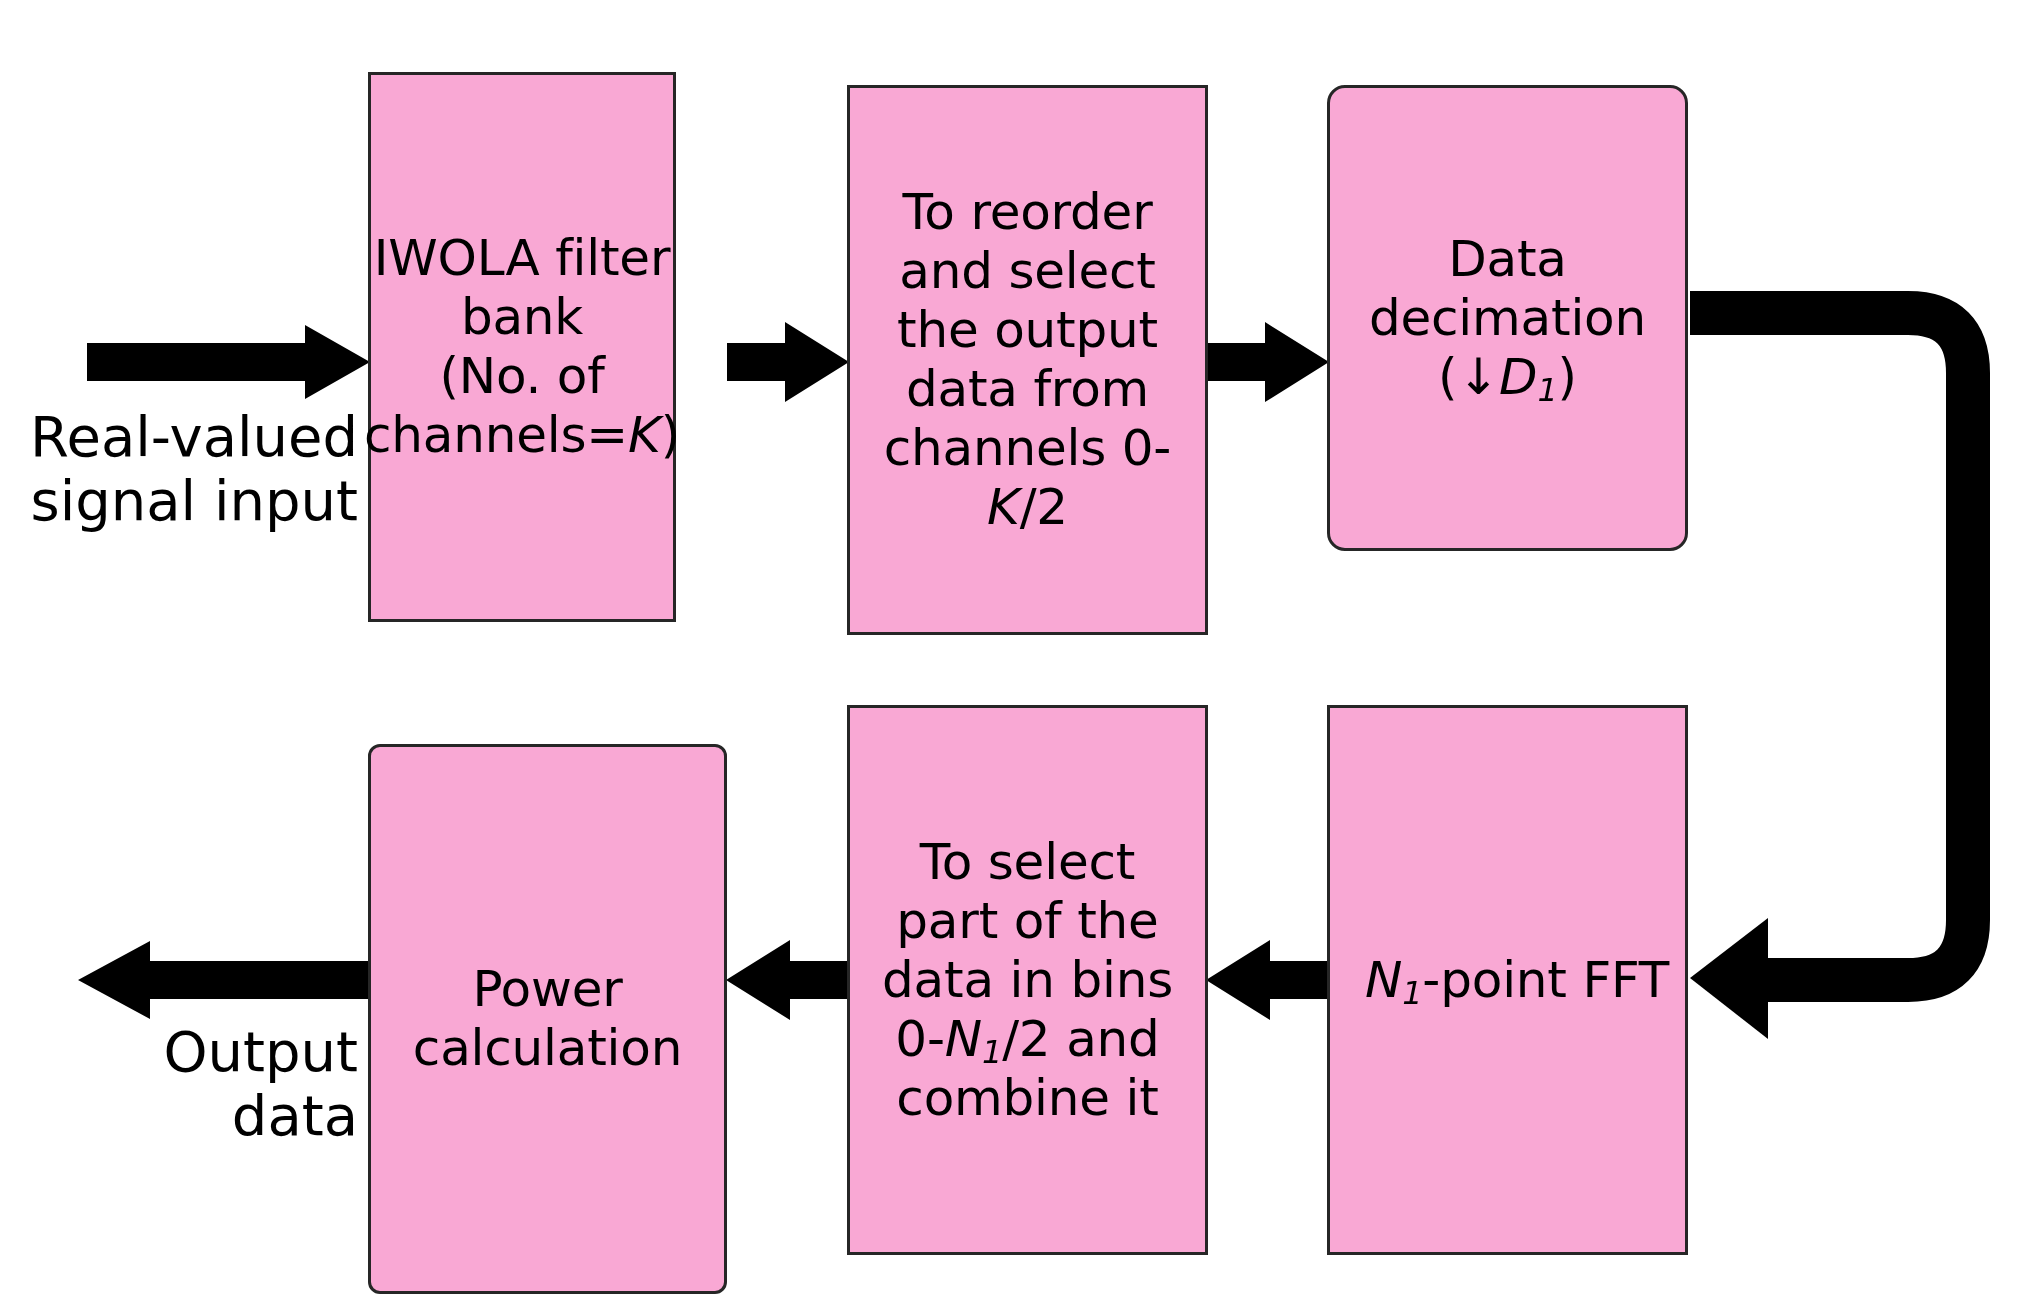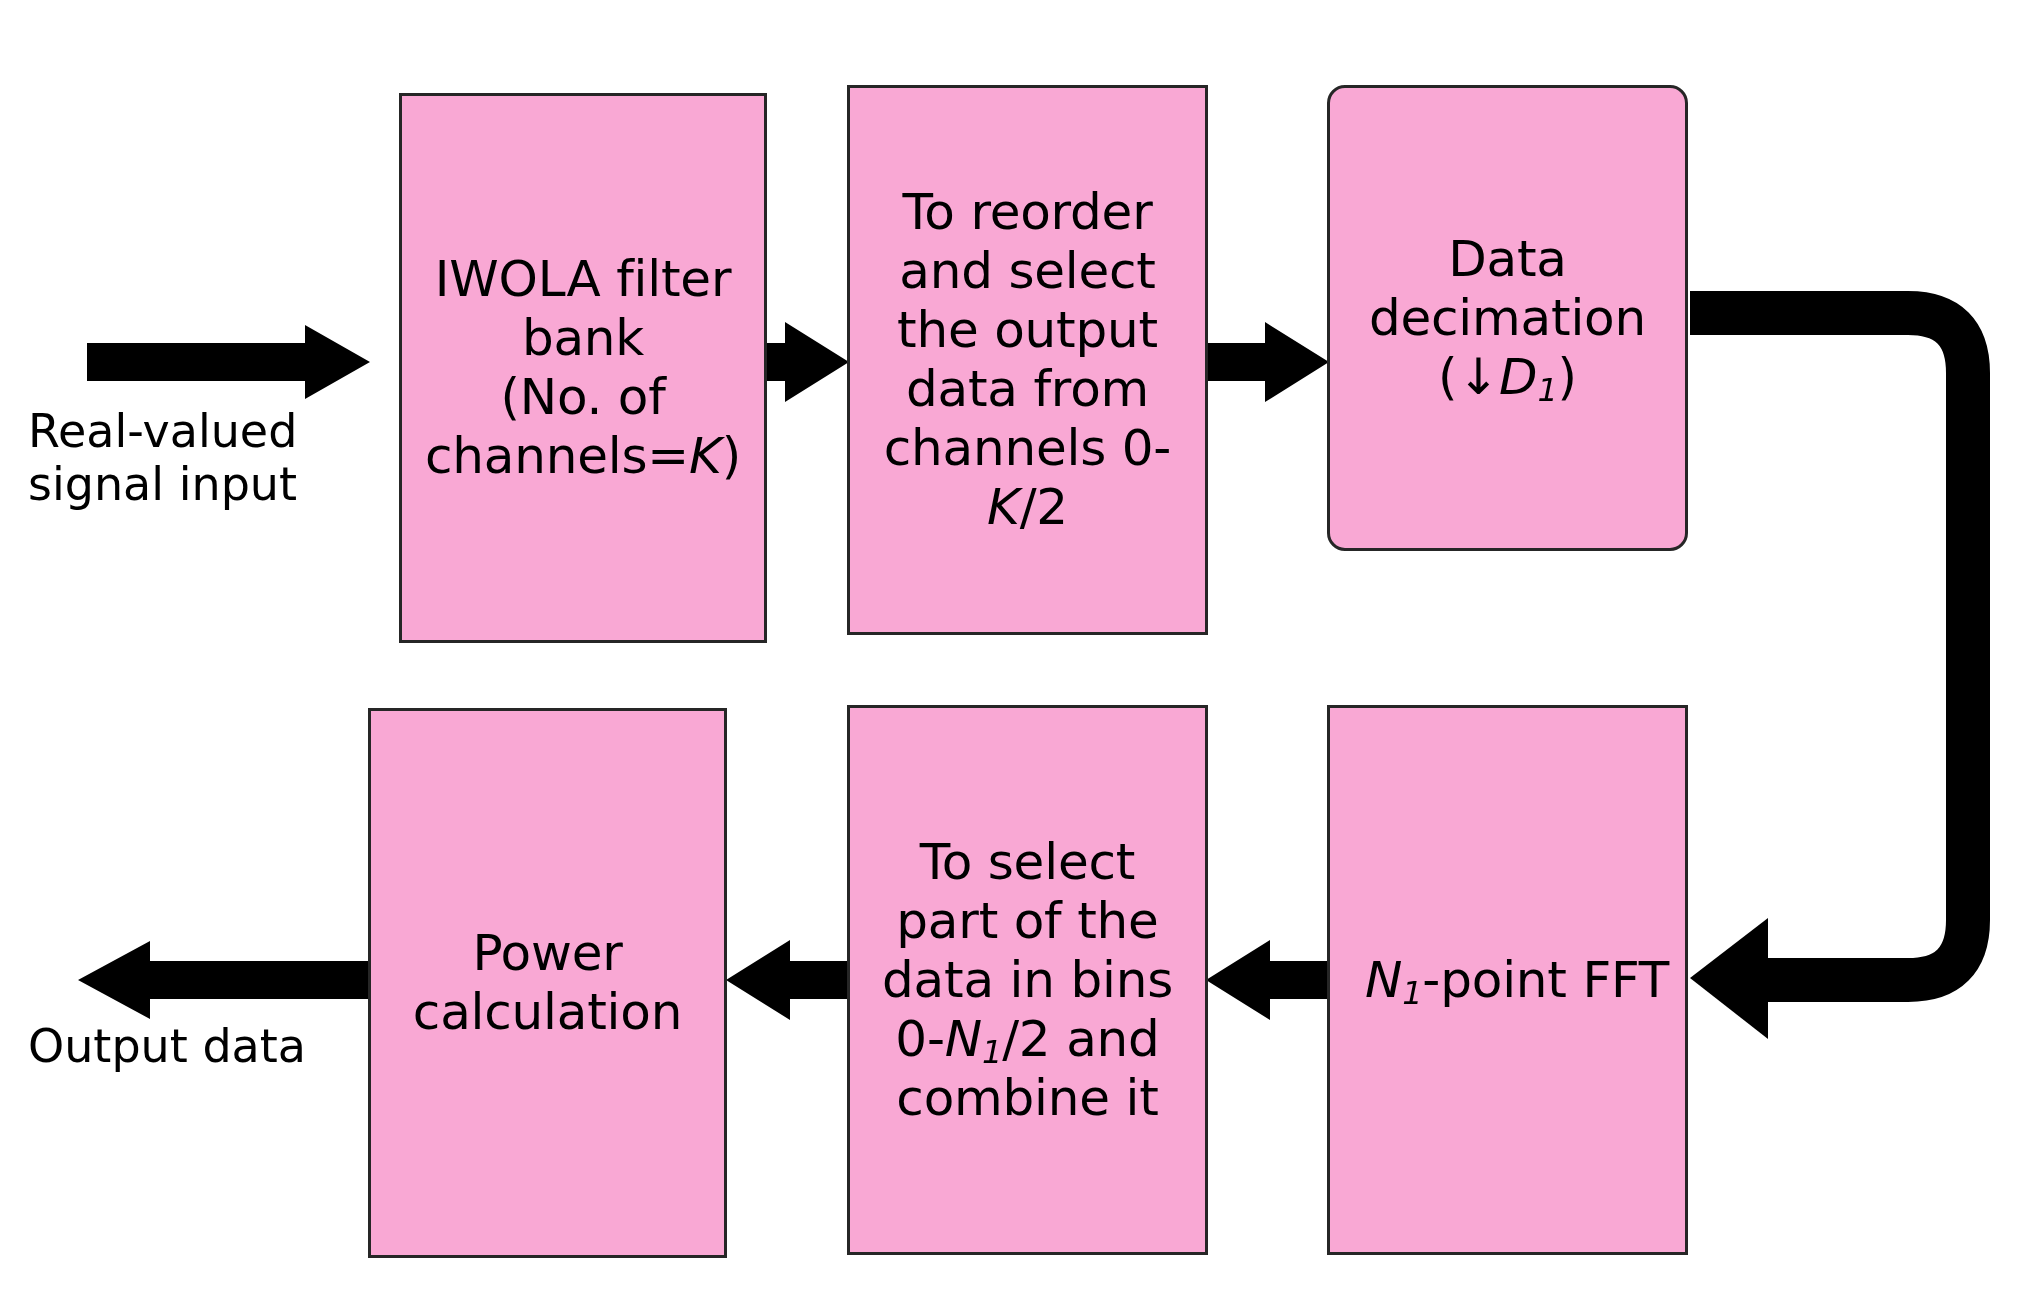--- a/index.html
+++ b/index.html
@@ -38,40 +38,40 @@
   .box-label {
     font-size: 50px;
     line-height: 1.18;
     color: #000000;
     padding: 0 8px;
     white-space: pre-line;
     letter-spacing: -0.2px;
   }
   .side-label {
     position: absolute;
-    font-size: 46px;
+    font-size: 56px;
     line-height: 1.15;
     color: #000000;
     white-space: pre-line;
-    text-align: left;
+    text-align: right;
   }
   .ital {
     font-style: italic;
   }
   sub {
     font-size: 0.64em;
     font-style: italic;
     vertical-align: -0.22em;
     line-height: 0;
   }
   
-  #box-iwola        { left: 368px; top: 93px;  width: 368px; height: 550px; margin-left: 31px; }
+  #box-iwola        { left: 368px; top: 72px;  width: 308px; height: 550px; }
   #box-reorder      { left: 847px; top: 85px;  width: 361px; height: 550px; }
   #box-decimation   { left: 1327px; top: 85px; width: 361px; height: 466px; border-radius: 18px; }
-  #box-power        { left: 368px; top: 708px; width: 359px; height: 550px; }
+  #box-power        { left: 368px; top: 744px; width: 359px; height: 550px; border-radius: 12px; }
   #box-select-bins  { left: 847px; top: 705px; width: 361px; height: 550px; }
   #box-fft          { left: 1327px; top: 705px; width: 361px; height: 550px; padding-left: 19px; }
 
   #label-input  { left: 28px; top: 405px; width: 330px; }
   #label-output { left: 28px; top: 1020px; width: 330px; }
 </style>
 </head>
 <body>
 
 <div id="diagram-root">

